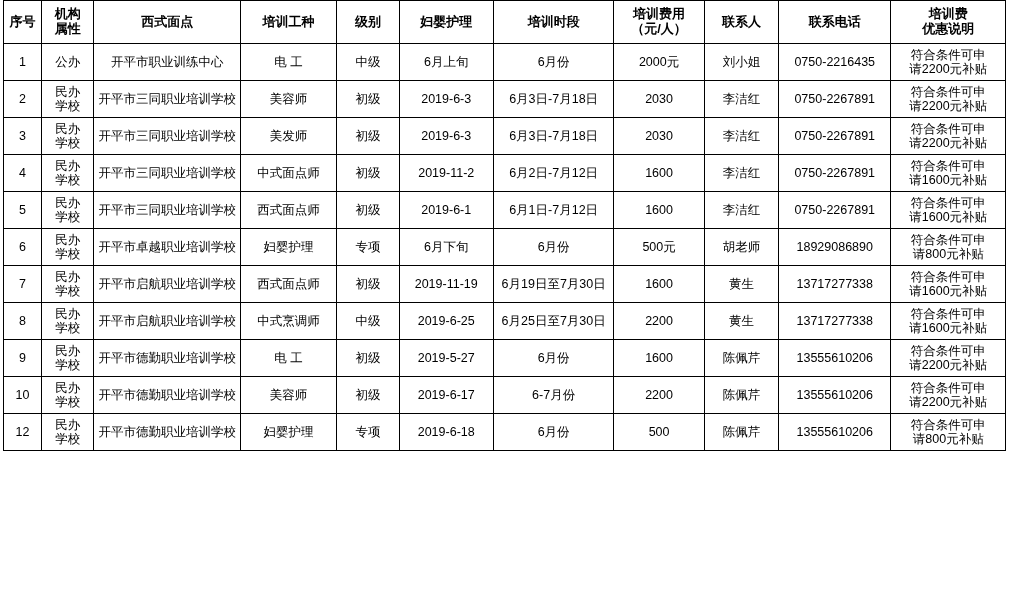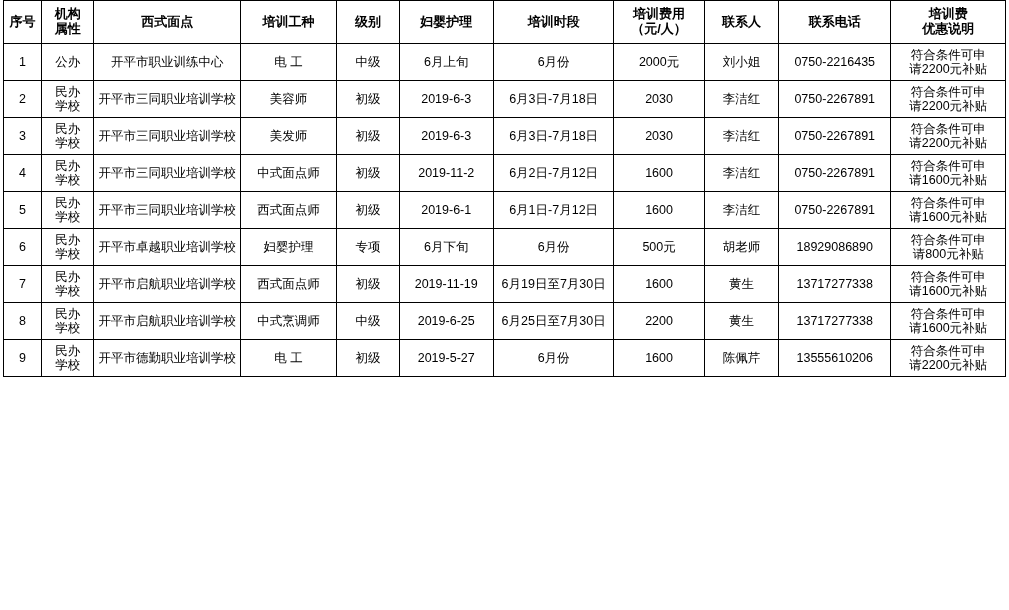--- a/index.html
+++ b/index.html
@@ -310,20 +310,58 @@
         <td>6月份</td>
         <td>1600</td>
         <td>陈佩芹</td>
         <td>13555610206</td>
         <td class="note-cell">
           <span class="two-line">符合条件可申</span>
           <span class="two-line">请2200元补贴</span>
         </td>
       </tr>
 
-
-
+      <tr>
+        <td>10</td>
+        <td>
+          <span class="two-line">民办</span>
+          <span class="two-line">学校</span>
+        </td>
+        <td class="org-cell">开平市德勤职业培训学校</td>
+        <td>美容师</td>
+        <td>初级</td>
+        <td>2019-6-17</td>
+        <td>6-7月份</td>
+        <td>2200</td>
+        <td>陈佩芹</td>
+        <td>13555610206</td>
+        <td class="note-cell">
+          <span class="two-line">符合条件可申</span>
+          <span class="two-line">请2200元补贴</span>
+        </td>
+      </tr>
+
+
+      <tr>
+        <td>12</td>
+        <td>
+          <span class="two-line">民办</span>
+          <span class="two-line">学校</span>
+        </td>
+        <td class="org-cell">开平市德勤职业培训学校</td>
+        <td>妇婴护理</td>
+        <td>专项</td>
+        <td>2019-6-18</td>
+        <td>6月份</td>
+        <td>500</td>
+        <td>陈佩芹</td>
+        <td>13555610206</td>
+        <td class="note-cell">
+          <span class="two-line">符合条件可申</span>
+          <span class="two-line">请800元补贴</span>
+        </td>
+      </tr>
 
 
     </tbody>
   </table>
 
 </div>
 
 </body></html>

